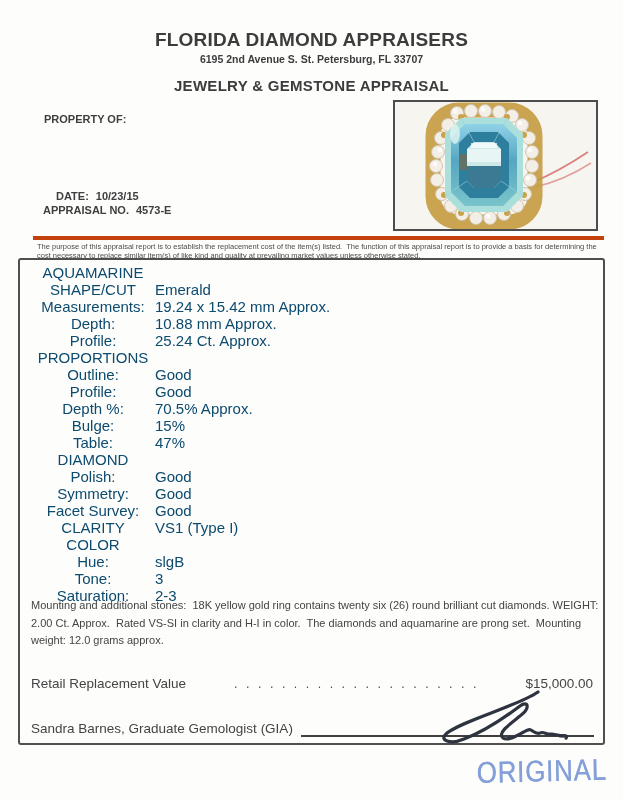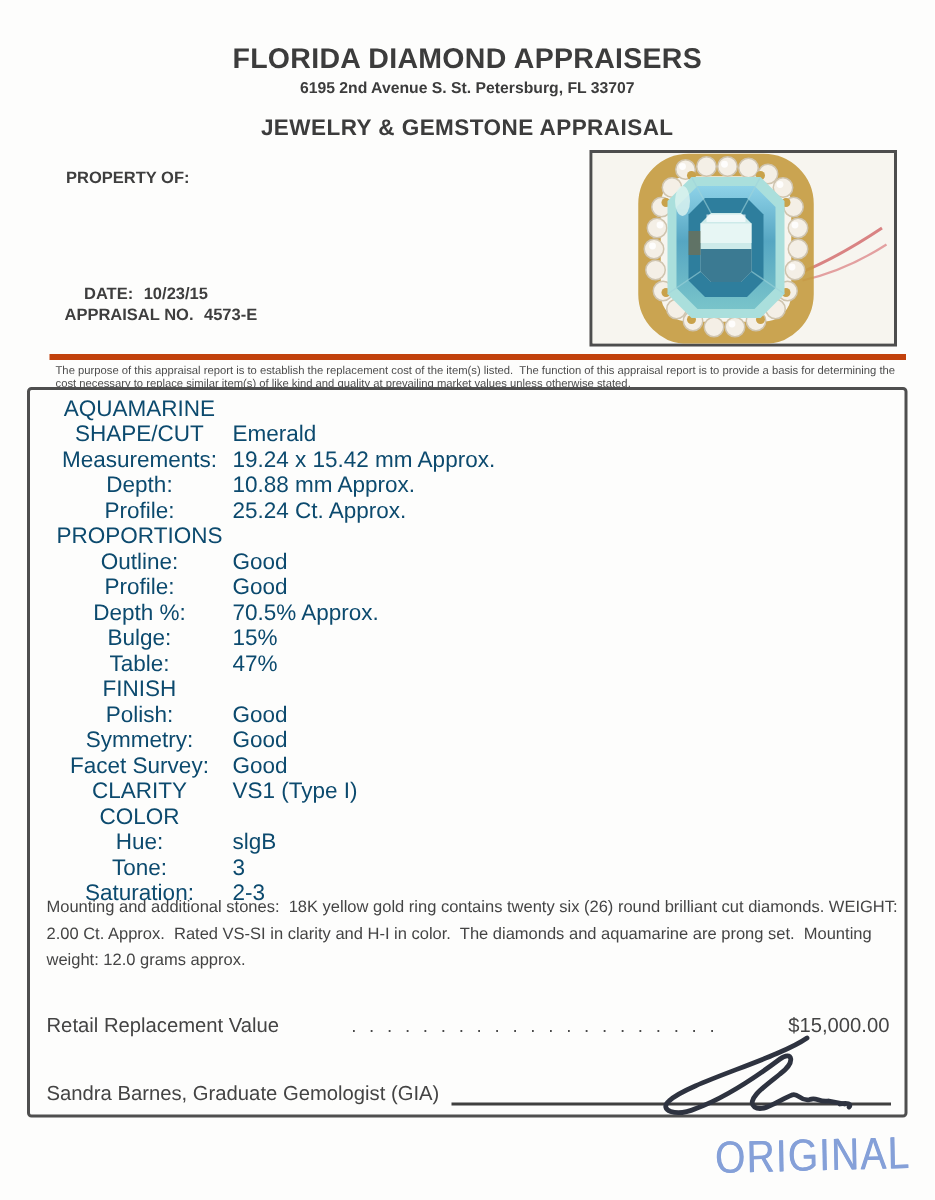--- a/index.html
+++ b/index.html
@@ -216,21 +216,21 @@
         </div>
         <div class="spec-row">
           <span class="spec-label">Bulge:</span>
           <span class="spec-value">15%</span>
         </div>
         <div class="spec-row">
           <span class="spec-label">Table:</span>
           <span class="spec-value">47%</span>
         </div>
         <div class="spec-row">
-          <span class="spec-label">FINISH</span>
+          <span class="spec-label">DIAMOND</span>
           <span class="spec-value"></span>
         </div>
         <div class="spec-row">
           <span class="spec-label">Polish:</span>
           <span class="spec-value">Good</span>
         </div>
         <div class="spec-row">
           <span class="spec-label">Symmetry:</span>
           <span class="spec-value">Good</span>
         </div>

